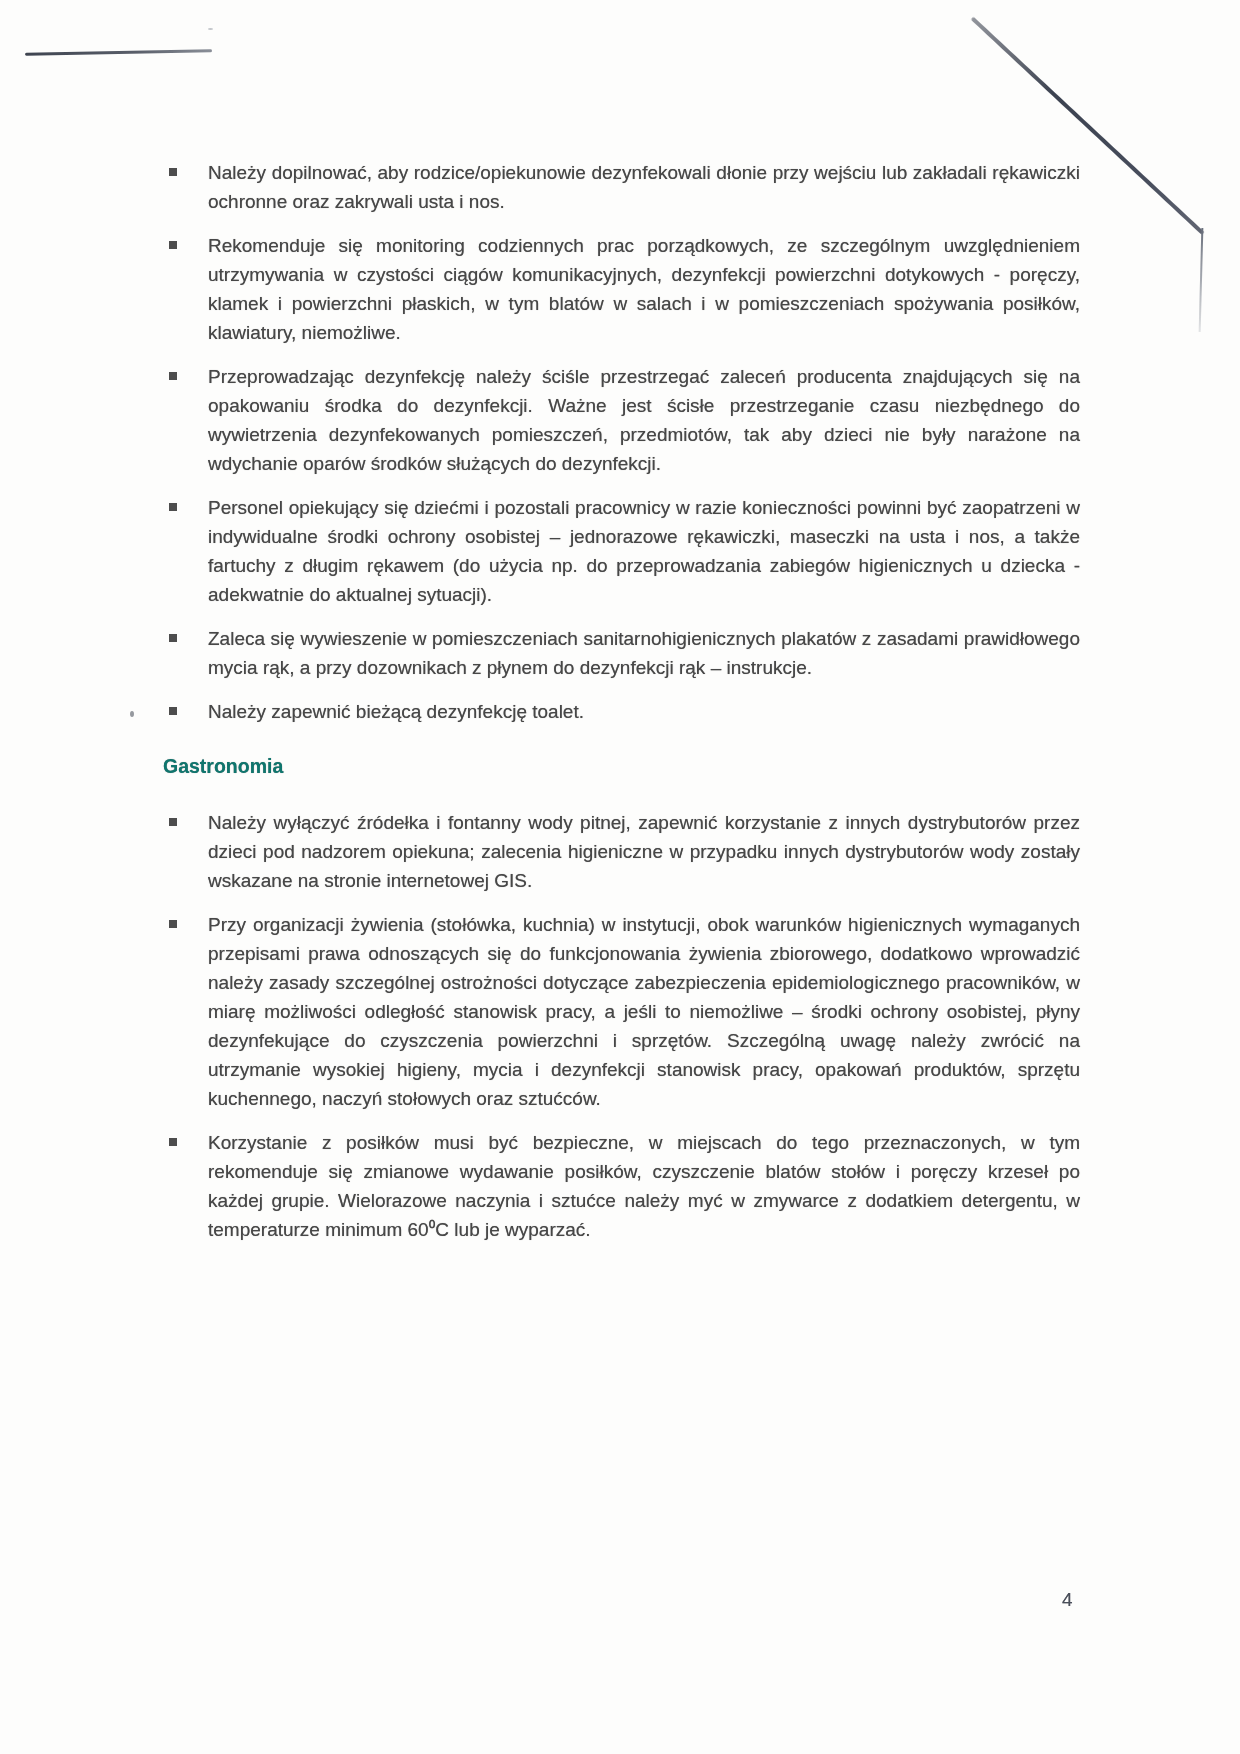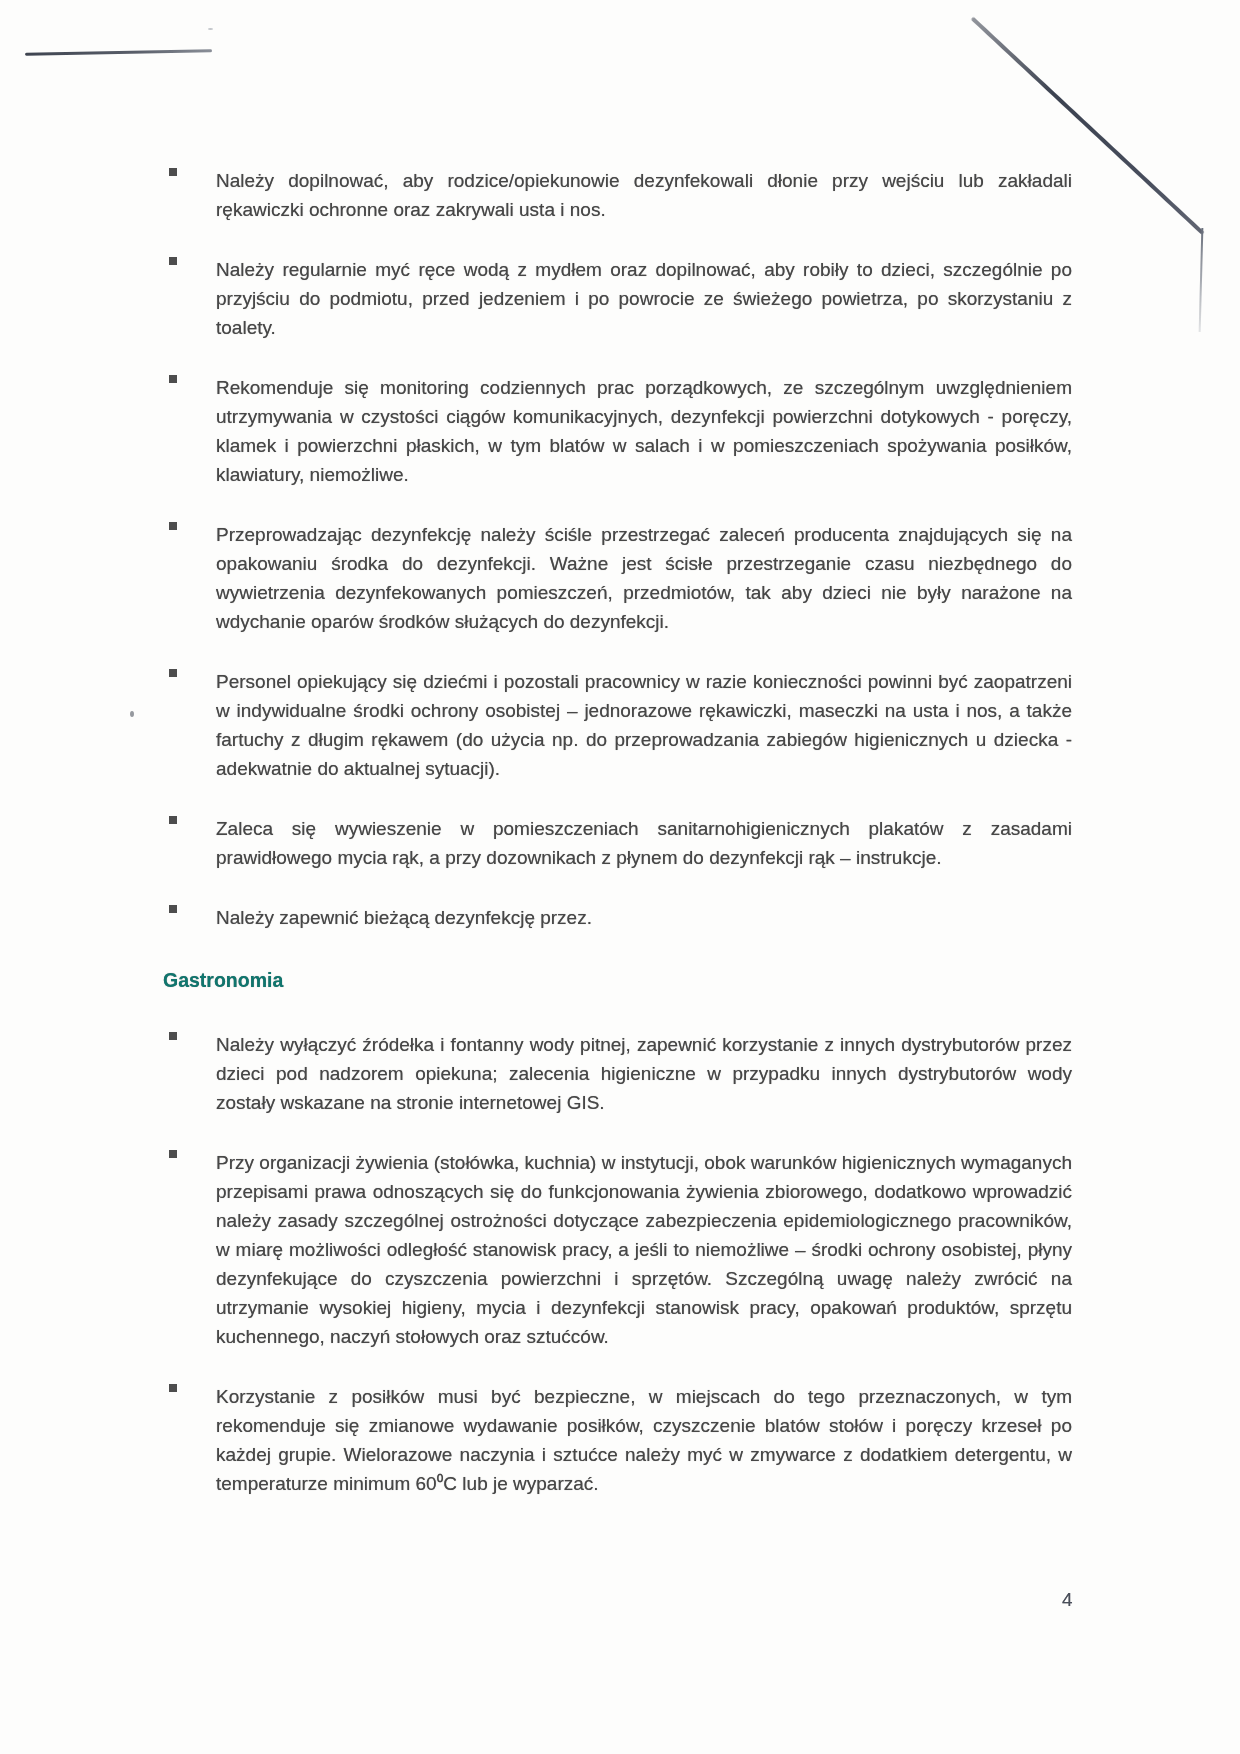--- a/index.html
+++ b/index.html
@@ -23,21 +23,21 @@
     filter:blur(0.22px);
   }
   ul.blist { list-style:none; margin:0; padding:0; }
   ul.blist li { display:flex; align-items:flex-start; margin:0 0 15px 0; }
   .bm {
     flex:0 0 auto;
     width:8px; height:8px;
     margin:10px 31px 0 6px;
     background:#4d4d4d;
   }
-  .bt { margin:8px; flex:1 1 auto; text-align:justify; }
+  .bt { margin:0; flex:1 1 auto; text-align:justify; }
   h2.sec {
     font-size:19.5px; line-height:29px;
     font-weight:bold; color:#0f766e;
     text-align:left;
   }
   h2.sec-g { margin:26px 0 27px 0; }
   h2.sec-p { margin:19px 0 30px 0; }
   .page-number {
     position:absolute;
     left:1062px; top:1589px;
@@ -90,41 +90,37 @@
 
   <main class="doc">
 
     <ul class="blist">
       <li>
           <span class="bm"></span>
           <p class="bt">Należy dopilnować, aby rodzice/opiekunowie dezynfekowali dłonie przy wejściu lub zakładali rękawiczki ochronne oraz zakrywali usta i nos.</p>
         </li>
       <li>
           <span class="bm"></span>
-          <p class="bt">Należy regularnie myć ręce wodą z mydłem oraz dopilnować, aby robiły to dzieci, szczególnie po przyjściu do podmiotu, przed jedzeniem i po powrocie ze świeżego powietrza, po skorzystaniu z toalety.</p>
-        </li>
-      <li>
-          <span class="bm"></span>
           <p class="bt">Rekomenduje się monitoring codziennych prac porządkowych, ze szczególnym uwzględnieniem utrzymywania w czystości ciągów komunikacyjnych, dezynfekcji powierzchni dotykowych - poręczy, klamek i powierzchni płaskich, w tym blatów w salach i w pomieszczeniach spożywania posiłków, klawiatury, niemożliwe.</p>
         </li>
       <li>
           <span class="bm"></span>
           <p class="bt">Przeprowadzając dezynfekcję należy ściśle przestrzegać zaleceń producenta znajdujących się na opakowaniu środka do dezynfekcji. Ważne jest ścisłe przestrzeganie czasu niezbędnego do wywietrzenia dezynfekowanych pomieszczeń, przedmiotów, tak aby dzieci nie były narażone na wdychanie oparów środków służących do dezynfekcji.</p>
         </li>
       <li>
           <span class="bm"></span>
           <p class="bt">Personel opiekujący się dziećmi i pozostali pracownicy w razie konieczności powinni być zaopatrzeni w indywidualne środki ochrony osobistej – jednorazowe rękawiczki, maseczki na usta i nos, a także fartuchy z długim rękawem (do użycia np. do przeprowadzania zabiegów higienicznych u dziecka - adekwatnie do aktualnej sytuacji).</p>
         </li>
       <li>
           <span class="bm"></span>
           <p class="bt">Zaleca się wywieszenie w pomieszczeniach sanitarnohigienicznych plakatów z zasadami prawidłowego mycia rąk, a przy dozownikach z płynem do dezynfekcji rąk – instrukcje.</p>
         </li>
       <li>
           <span class="bm"></span>
-          <p class="bt">Należy zapewnić bieżącą dezynfekcję przez.</p>
+          <p class="bt">Należy zapewnić bieżącą dezynfekcję toalet.</p>
         </li>
     </ul>
 
     <h2 class="sec sec-g">Gastronomia</h2>
 
     <ul class="blist">
       <li>
           <span class="bm"></span>
           <p class="bt">Należy wyłączyć źródełka i fontanny wody pitnej, zapewnić korzystanie z innych dystrybutorów przez dzieci pod nadzorem opiekuna; zalecenia higieniczne w przypadku innych dystrybutorów wody zostały wskazane na stronie internetowej GIS.</p>
         </li>

